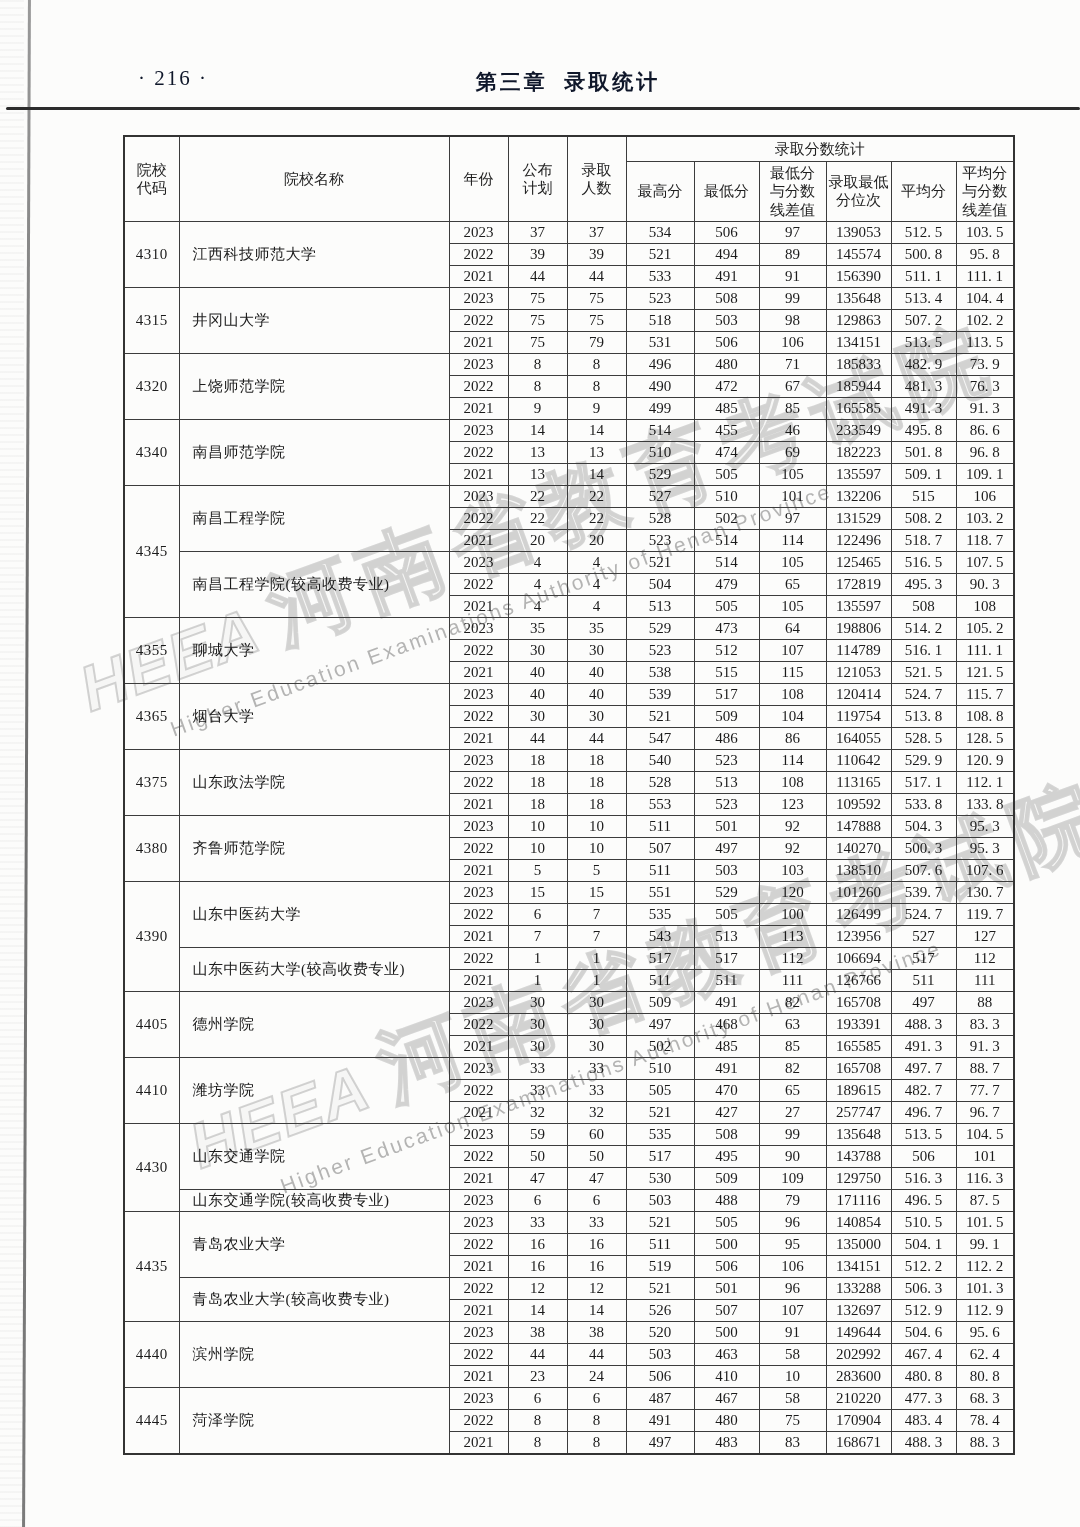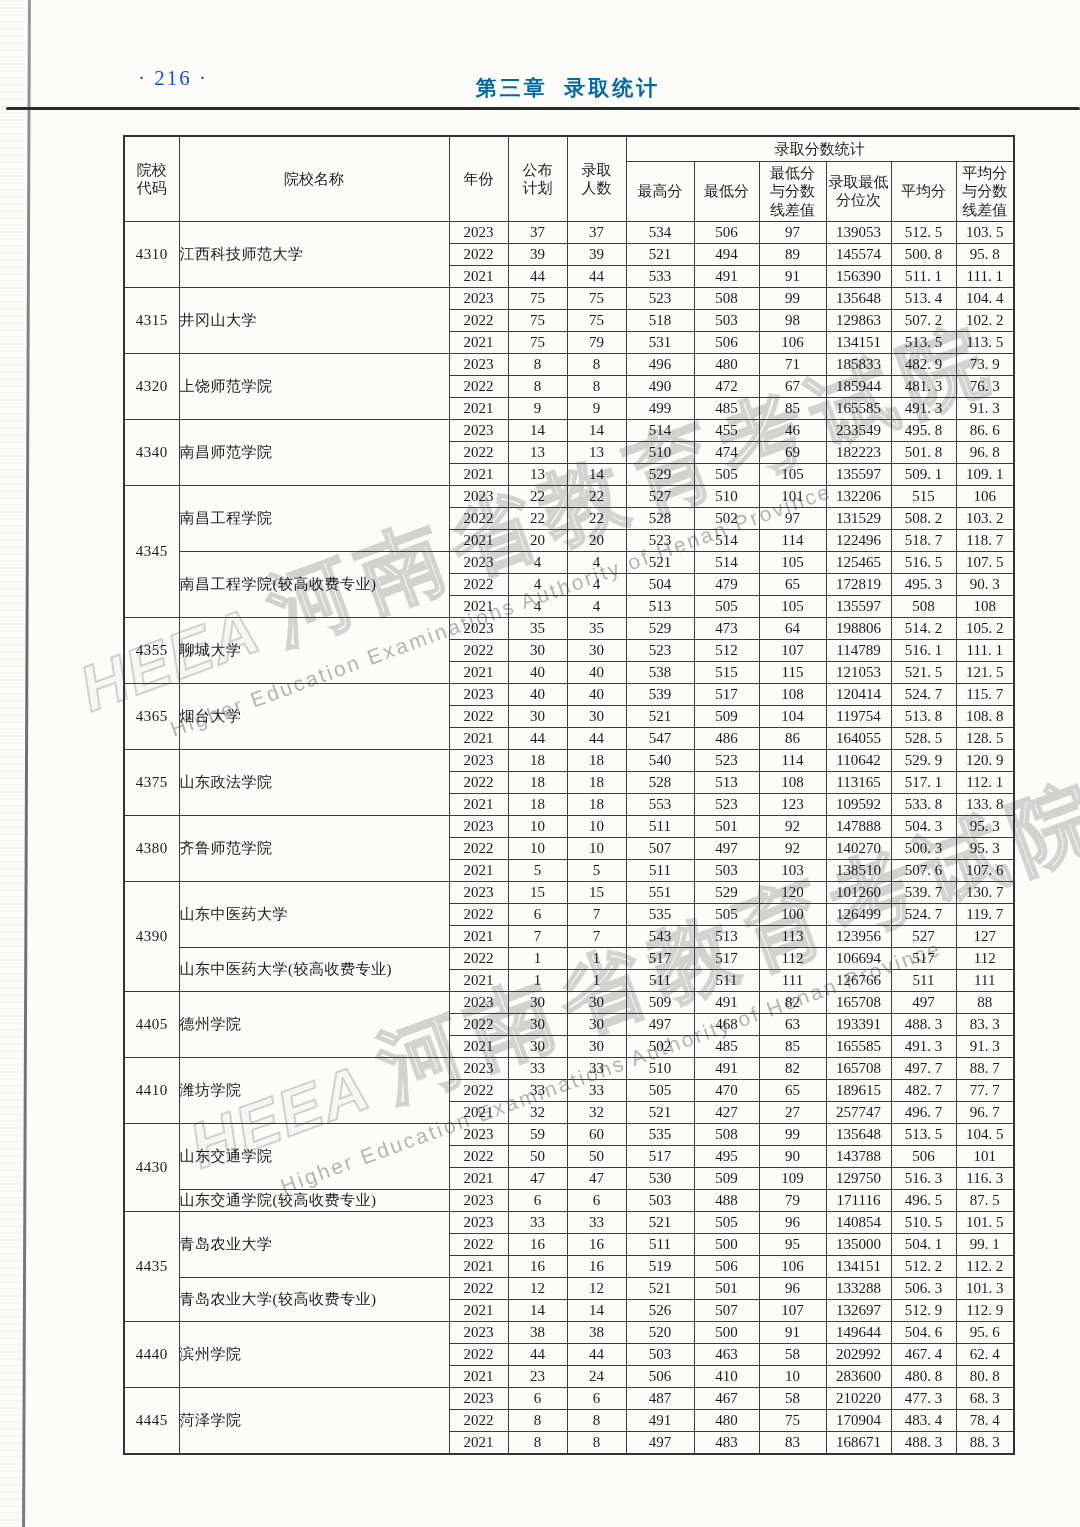--- a/index.html
+++ b/index.html
@@ -24,26 +24,26 @@
   .scan-edge-line{
     position:absolute;left:25px;top:-6px;bottom:-6px;width:3px;
     background:linear-gradient(to bottom,#9a9a9a,#6e6e6e 40%,#7b7b7b);
     transform:rotate(0.22deg);
   }
 
   
   .page-header{position:absolute;left:0;top:66px;width:100%;height:30px;}
   .page-number{
     position:absolute;left:138px;top:0;
-    font-size:21px;letter-spacing:2px;color:#1d4ed8;
+    font-size:21px;letter-spacing:2px;color:#0f172a;
   }
   .chapter-title{
     position:absolute;left:50%;transform:translateX(-50%);
-    margin-left:28px;top:8px;
-    font-size:21px;font-weight:600;letter-spacing:3px;color:#0369a1;
+    margin-left:28px;top:2px;
+    font-size:21px;font-weight:600;letter-spacing:3px;color:#0f172a;
     white-space:pre;
   }
   .header-rule{
     position:absolute;left:6px;right:0;top:107px;height:3px;
     background:#2c2c2c;border-radius:2px;
   }
 
   
   .watermark{
     position:absolute;width:1010px;pointer-events:none;z-index:0;
@@ -86,21 +86,21 @@
   .stats thead th{
     font-size:15px;line-height:1.22;white-space:pre-line;
     padding:2px 0;color:#1e1e1e;border-radius:12px;
   }
   .stats thead tr.head-top th.band1{height:20px;}
   .stats thead tr.head-bot th{height:50px;}
   .stats tbody td{
     height:21px;line-height:21px;font-size:15px;color:#1b1b1b;
   }
   .stats tbody td.name{
-    text-align:left;
+    text-align:left;padding-left:13px;
     letter-spacing:0.5px;
   }
   .stats tbody td.code{letter-spacing:0.5px;}
 </style>
 </head>
 <body>
 
 <div class="page">
 
   <div class="scan-strip"></div>

